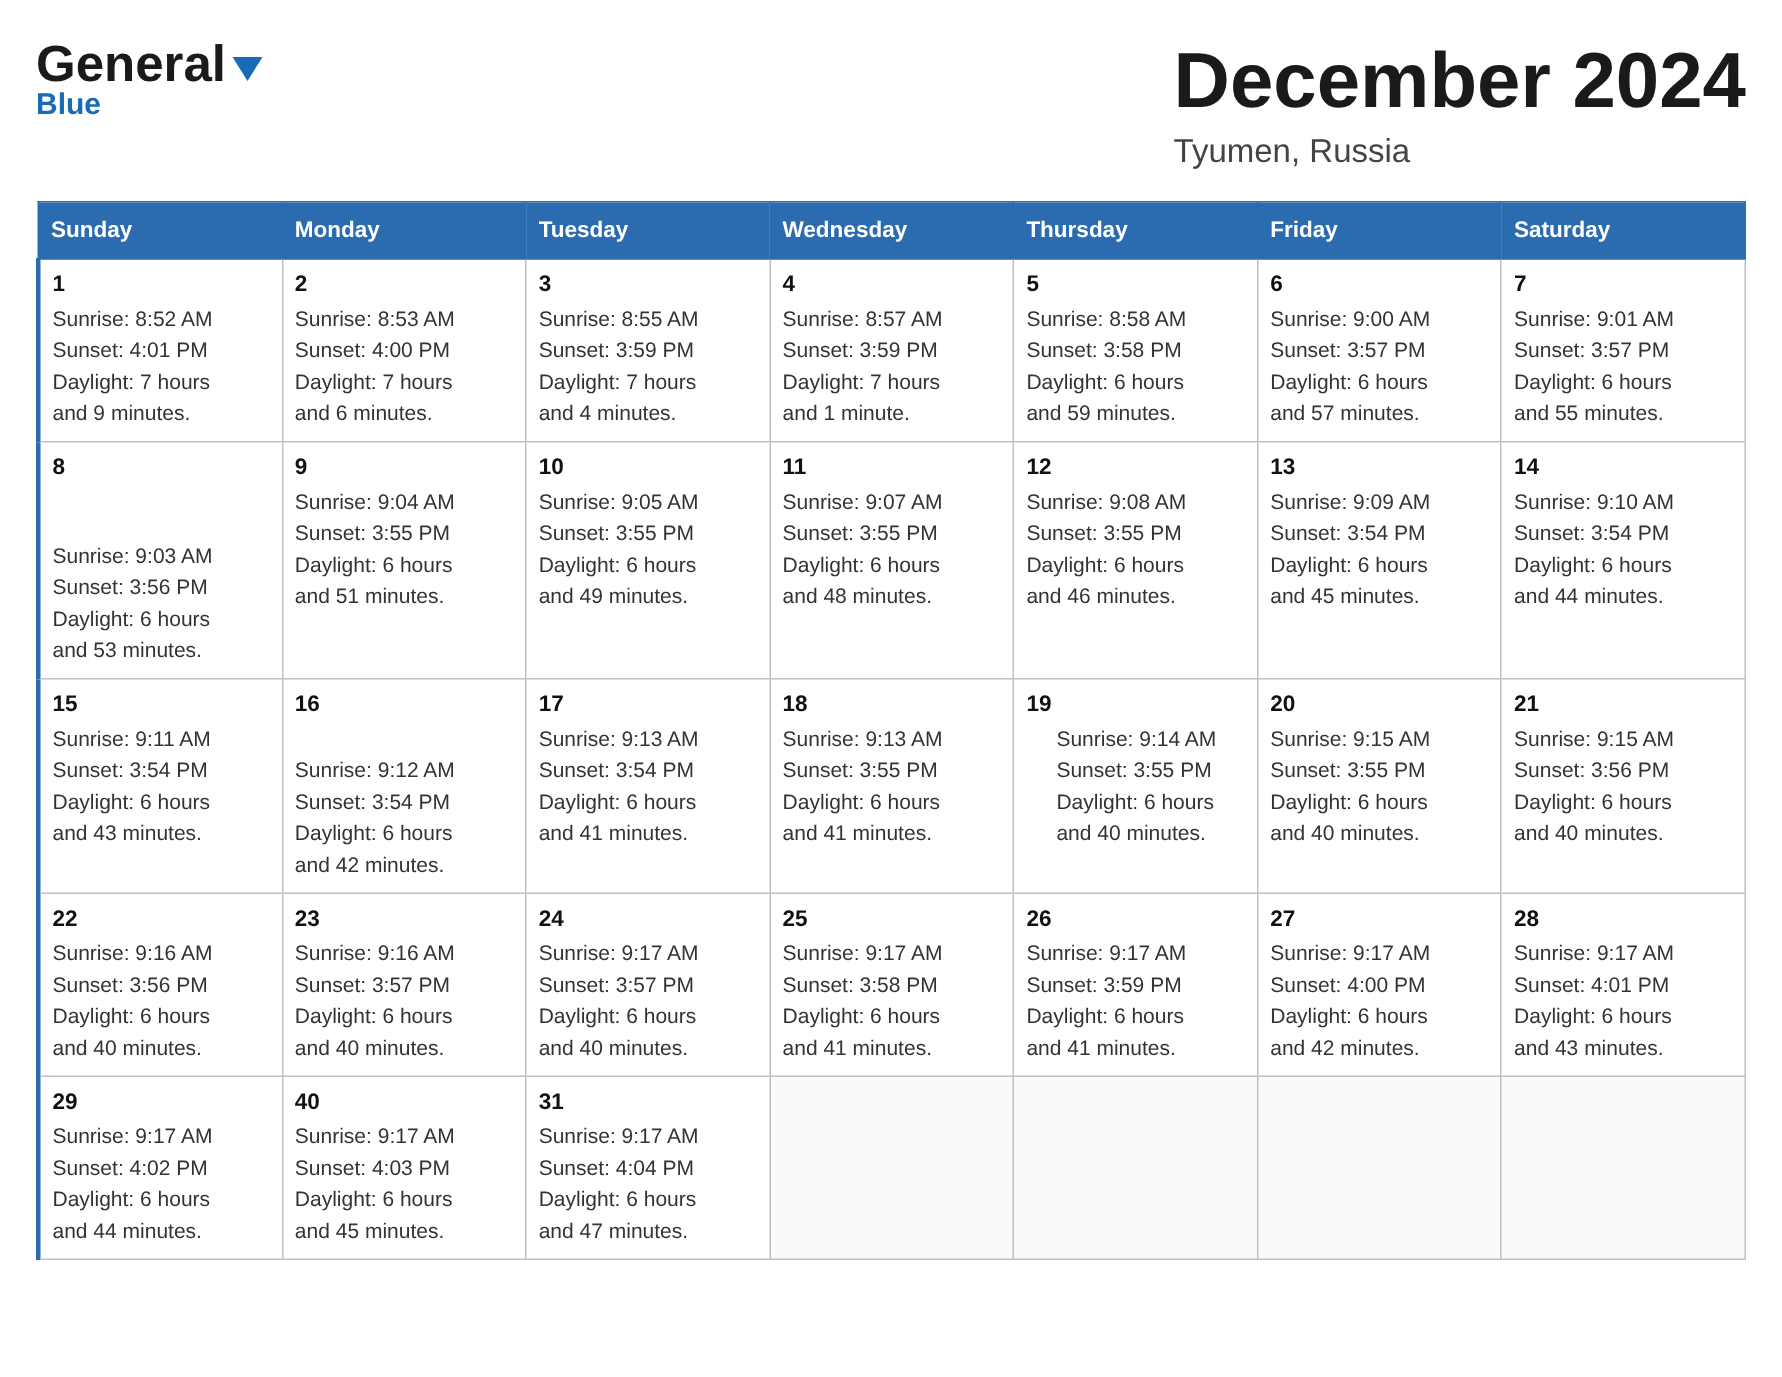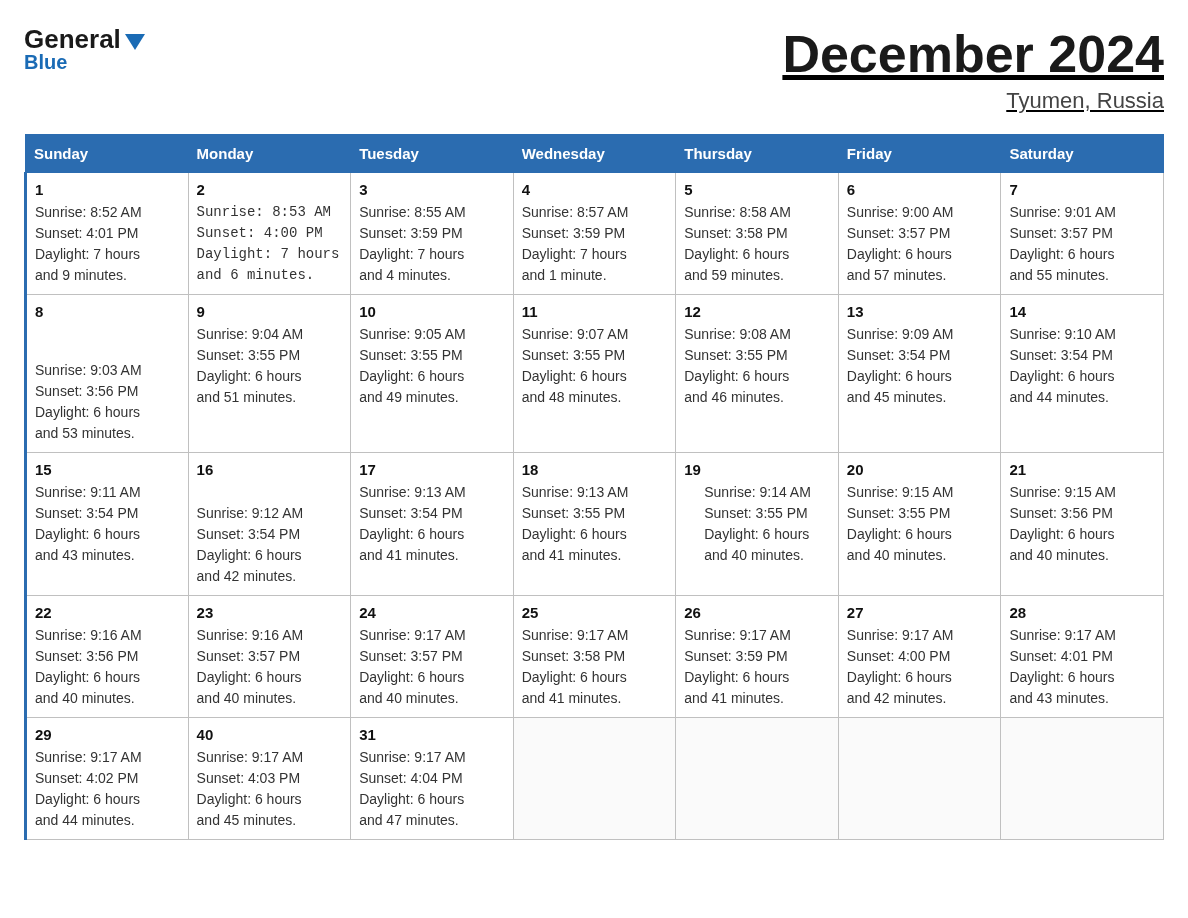--- a/index.html
+++ b/index.html
@@ -15,21 +15,21 @@
       justify-content: space-between;
       align-items: flex-start;
       margin-bottom: 20px;
     }
     .logo {
       display: flex;
       flex-direction: column;
       align-items: flex-start;
     }
     .logo-general {
-      font-size: 26px;
+      font-size: 34px;
       font-weight: bold;
       color: #1a1a1a;
       display: flex;
       align-items: center;
       gap: 2px;
     }
     .logo-triangle {
       width: 0;
       height: 0;
       border-left: 10px solid transparent;
@@ -39,22 +39,20 @@
       margin-left: 2px;
       margin-bottom: -4px;
     }
     .logo-subtitle {
       color: #1a6bb5;
       font-size: 20px;
       font-weight: bold;
       margin-top: -4px;
     }
     .title-area {
-      text-align: right;
-      text-decoration: underline;
     }
     .month-title {
       font-size: 52px;
       font-weight: bold;
       color: #1a1a1a;
     }
     .location {
       font-size: 22px;
       color: #444;
       margin-top: 4px;
@@ -133,21 +131,21 @@
   <tr>
         <td>
           <div class="day-num">1</div>
           <div class="day-info" style="white-space: pre-line;">Sunrise: 8:52 AM
 Sunset: 4:01 PM
 Daylight: 7 hours
 and 9 minutes.</div>
         </td>
         <td>
           <div class="day-num">2</div>
-          <div class="day-info" style="white-space: pre-line; font-family: Liberation Mono, monospace;">Sunrise: 8:53 AM
+          <div class="day-info" style="white-space: pre-line;">Sunrise: 8:53 AM
 Sunset: 4:00 PM
 Daylight: 7 hours
 and 6 minutes.</div>
         </td>
         <td>
           <div class="day-num">3</div>
           <div class="day-info" style="white-space: pre-line;">Sunrise: 8:55 AM
 Sunset: 3:59 PM
 Daylight: 7 hours
 and 4 minutes.</div>

